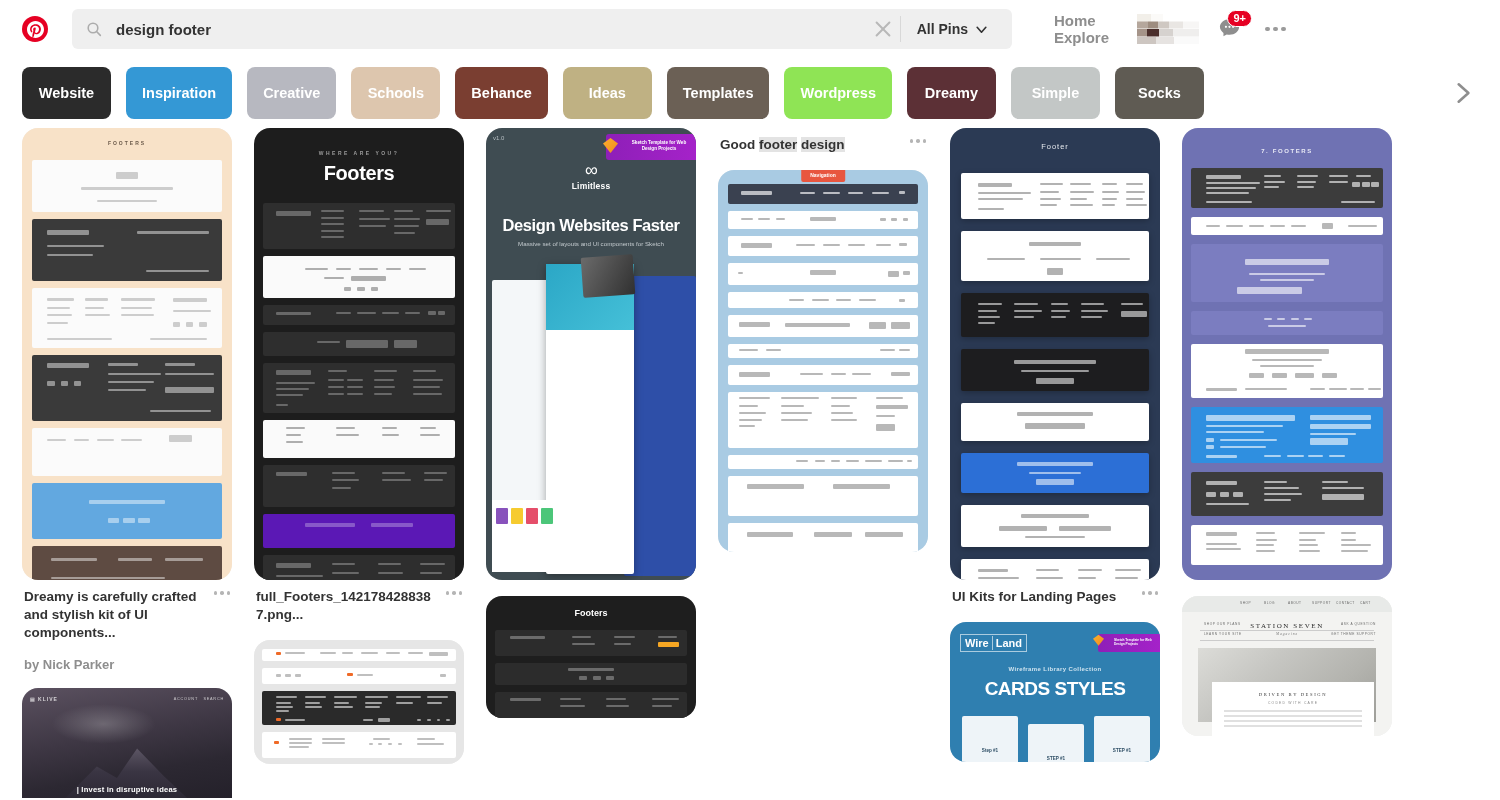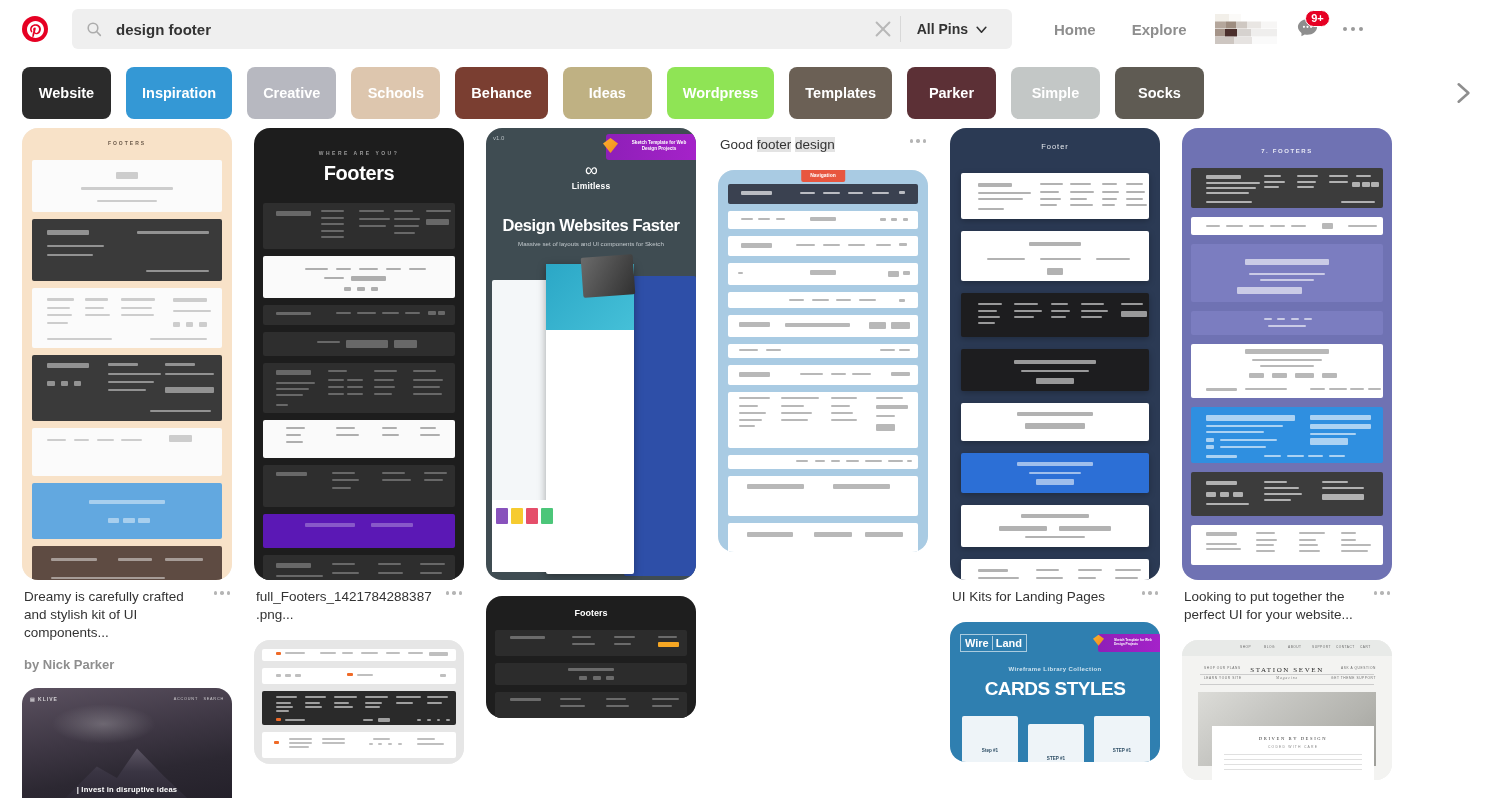--- a/index.html
+++ b/index.html
@@ -59,21 +59,21 @@
   .search-divider { width: 1px; height: 26px; background: #d8d8d8; flex: 0 0 auto; }
   .allpins {
     display: flex; align-items: center; gap: 7px;
     padding: 0 14px 0 16px;
     font-size: 14px; font-weight: 700; color: #333;
     cursor: pointer; height: 100%;
     white-space: nowrap;
   }
   .chev { width: 13px; height: 13px; }
 
-  .nav-links { display: flex; margin-left: 24px; }
+  .nav-links { display: flex; margin-left: 24px; flex-direction: column; }
   .nav-link {
     font-size: 15px; font-weight: 700; color: #8e8e8e;
     padding: 0 18px; cursor: pointer; white-space: nowrap;
   }
   .avatar-blur {
     width: 62px; height: 30px; margin-left: 10px;
     cursor: pointer; flex: 0 0 auto;
     background-image:
       linear-gradient(90deg,
         #f2efe9 0 22%, #fbfaf8 22% 42%, #ffffff 42% 100%),
@@ -149,21 +149,21 @@
   .pin { margin-bottom: 16px; position: relative; cursor: pointer; }
   .pin-img {
     width: 210px;
     border-radius: 16px;
     overflow: hidden;
     position: relative;
     background: #efefef;
   }
   .pin-meta { padding: 8px 2px 0; position: relative; }
   .pin-title {
-    font-size: 13.5px; font-weight: 400; color: #333;
+    font-size: 13.5px; font-weight: 700; color: #333;
     line-height: 1.32; padding-right: 30px;
     word-break: break-word;
   }
   .pin-title mark { background: #e3e3e3; color: #333; }
   .pin-author { font-size: 13px; font-weight: 600; color: #8e8e8e; margin-top: 16px; }
   .pin-dots {
     position: absolute; right: 2px; top: 11px;
     display: flex; gap: 3px; cursor: pointer;
   }
   .pin-dots i { width: 3.5px; height: 3.5px; border-radius: 50%; background: #b5b5b5; display: block; }
@@ -314,28 +314,28 @@
       </div>
       <div class="chip" style="background: rgb(221, 198, 174); color: rgb(255, 255, 255);">
         <span>Schools</span>
       </div>
       <div class="chip" style="background: rgb(122, 62, 49); color: rgb(255, 255, 255);">
         <span>Behance</span>
       </div>
       <div class="chip" style="background: rgb(191, 177, 131); color: rgb(255, 255, 255);">
         <span>Ideas</span>
       </div>
+      <div class="chip" style="background: rgb(107, 96, 85); color: rgb(255, 255, 255);">
+        <span>Templates</span>
+      </div>
       <div class="chip" style="background: rgb(143, 228, 85); color: rgb(255, 255, 255);">
         <span>Wordpress</span>
       </div>
-      <div class="chip" style="background: rgb(107, 96, 85); color: rgb(255, 255, 255);">
-        <span>Templates</span>
-      </div>
       <div class="chip" style="background: rgb(92, 48, 54); color: rgb(255, 255, 255);">
-        <span>Parker</span>
+        <span>Dreamy</span>
       </div>
       <div class="chip" style="background: rgb(195, 199, 198); color: rgb(255, 255, 255);">
         <span>Simple</span>
       </div>
       <div class="chip" style="background: rgb(95, 91, 83); color: rgb(255, 255, 255);">
         <span>Socks</span>
       </div>
     </div>
   <div class="chips-fade"></div>
   <div class="chips-next">
@@ -1014,28 +1014,20 @@
                 <div class="l" style="left: 56%; top: 34%; width: 9%; height: 2px;"></div>
                 <div class="l" style="left: 56%; top: 48%; width: 10%; height: 2px;"></div>
                 <div class="l" style="left: 56%; top: 62%; width: 11%; height: 2px;"></div>
                 <div class="l" style="left: 78%; top: 18%; width: 8%; height: 2px;"></div>
                 <div class="l" style="left: 78%; top: 34%; width: 8%; height: 2px;"></div>
                 <div class="l" style="left: 78%; top: 48%; width: 16%; height: 2px;"></div>
                 <div class="l" style="left: 78%; top: 62%; width: 14%; height: 2px;"></div>
               </div>
             </div>
           </div>
-          <div class="pin-meta">
-            <div class="pin-title">Looking to put together the perfect UI for your website...</div>
-            <div class="pin-dots">
-              <i></i>
-              <i></i>
-              <i></i>
-            </div>
-          </div>
         </div>
         <div class="pin">
           <div class="pin-img" style="height: 140px;">
             <div class="mock p12">
               <div style="position: absolute; left: 0px; right: 0px; top: 0px; height: 16px; background: rgb(232, 234, 232);"></div>
               <div style="position: absolute; left: 58px; top: 5px; font-size: 3.2px; color: rgb(106, 106, 106); letter-spacing: 0.5px;">SHOP</div>
               <div style="position: absolute; left: 82px; top: 5px; font-size: 3.2px; color: rgb(106, 106, 106); letter-spacing: 0.5px;">BLOG</div>
               <div style="position: absolute; left: 106px; top: 5px; font-size: 3.2px; color: rgb(106, 106, 106); letter-spacing: 0.5px;">ABOUT</div>
               <div style="position: absolute; left: 130px; top: 5px; font-size: 3.2px; color: rgb(106, 106, 106); letter-spacing: 0.5px;">SUPPORT</div>
               <div style="position: absolute; left: 154px; top: 5px; font-size: 3.2px; color: rgb(106, 106, 106); letter-spacing: 0.5px;">CONTACT</div>

